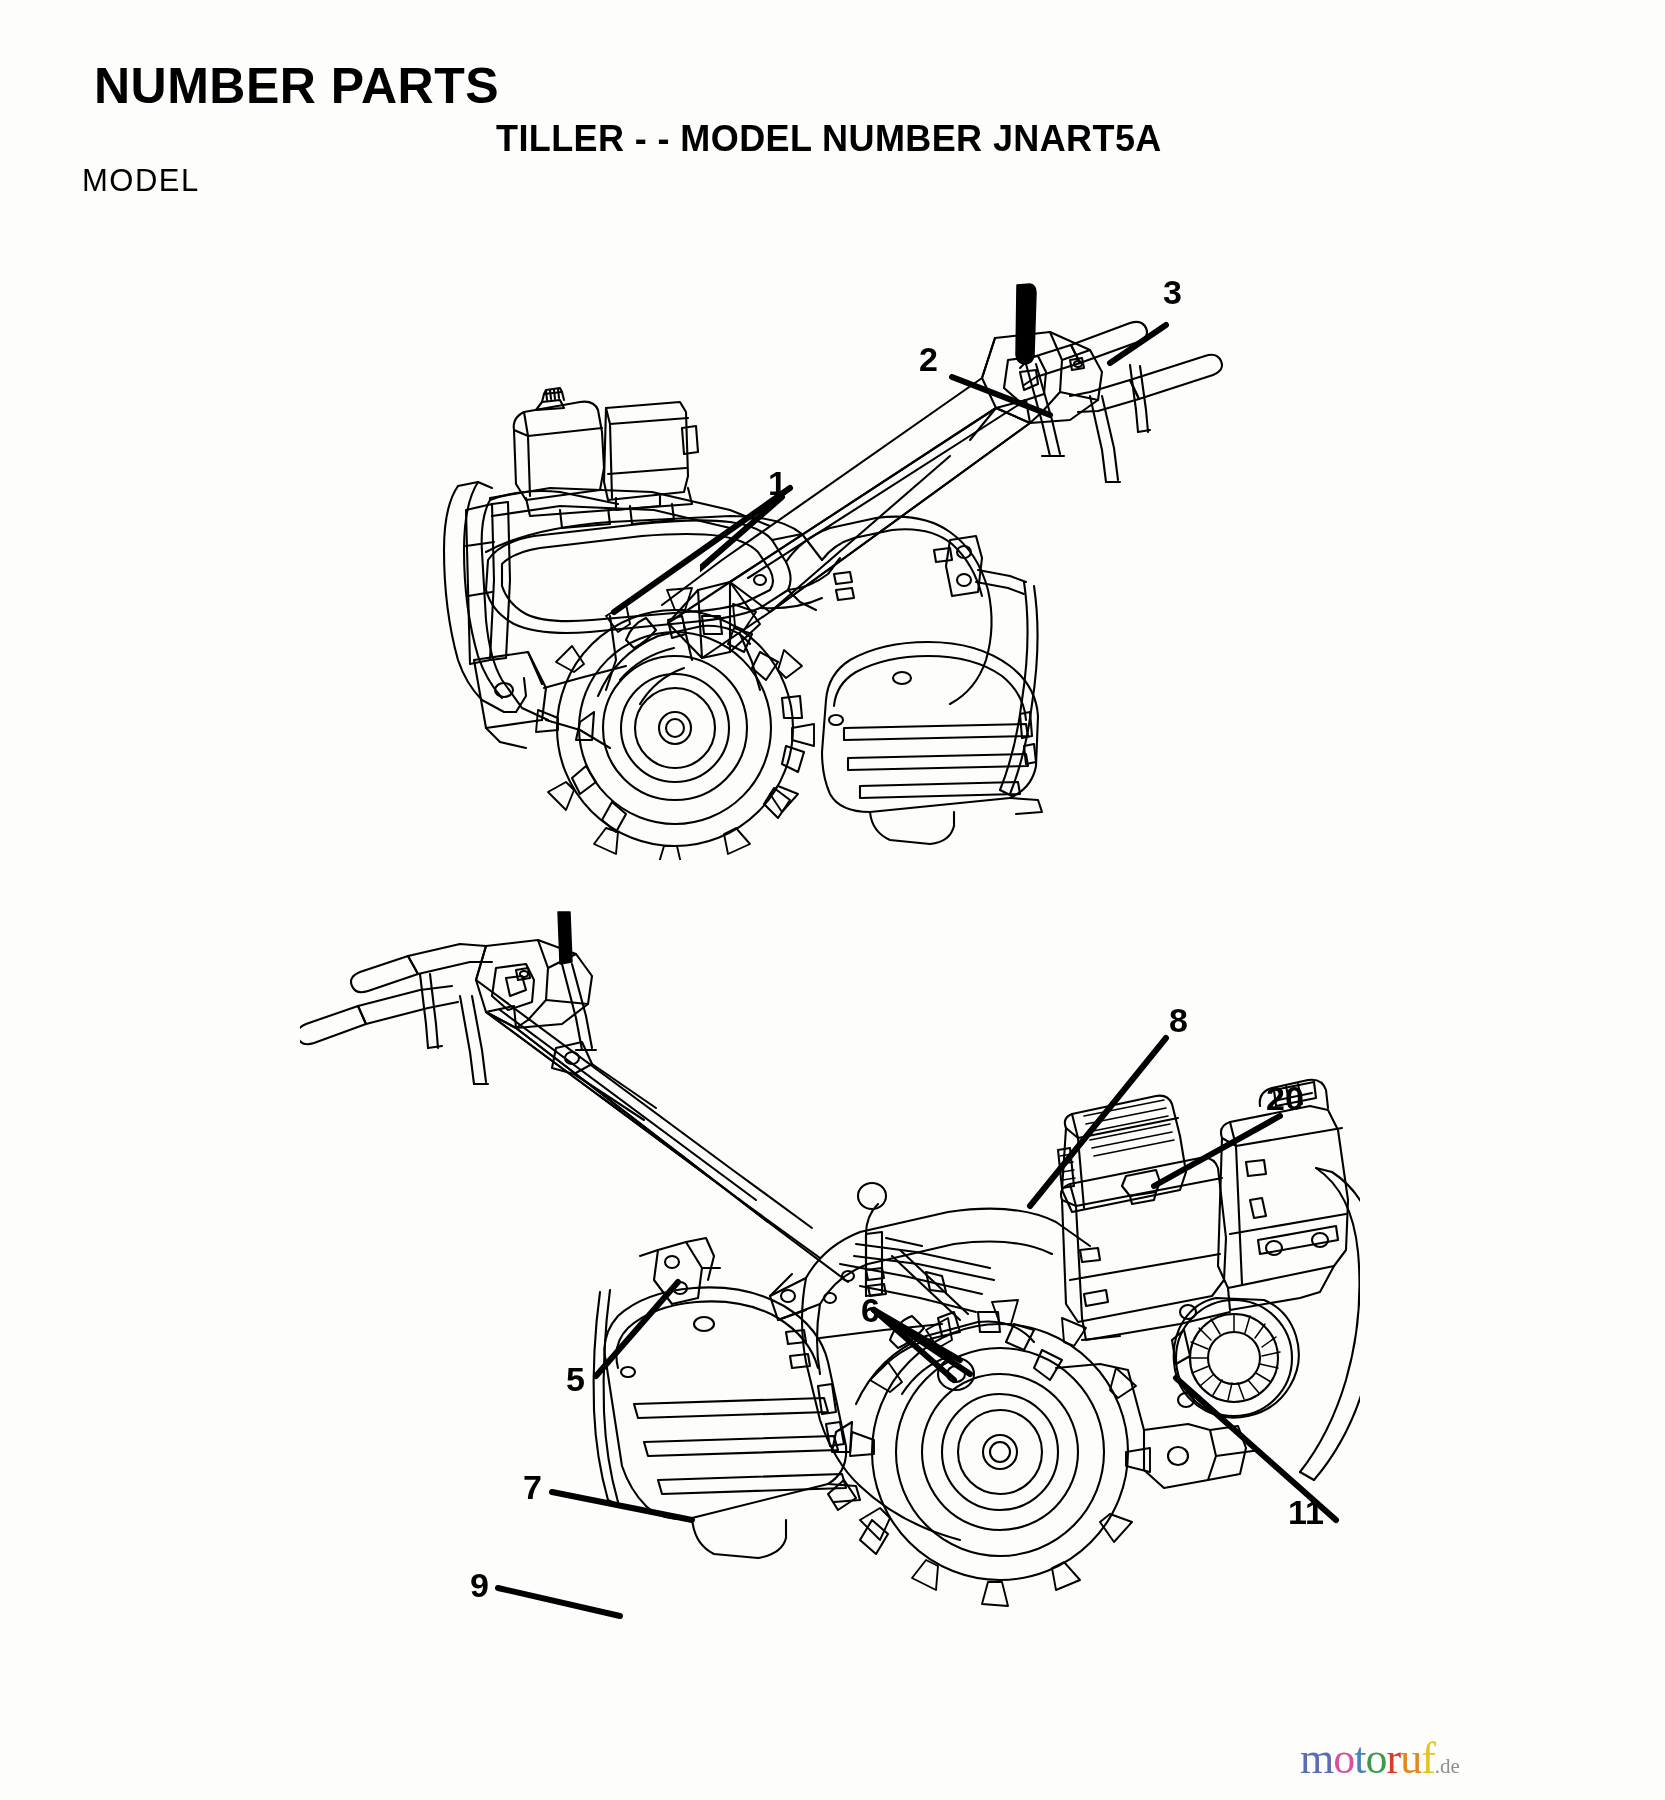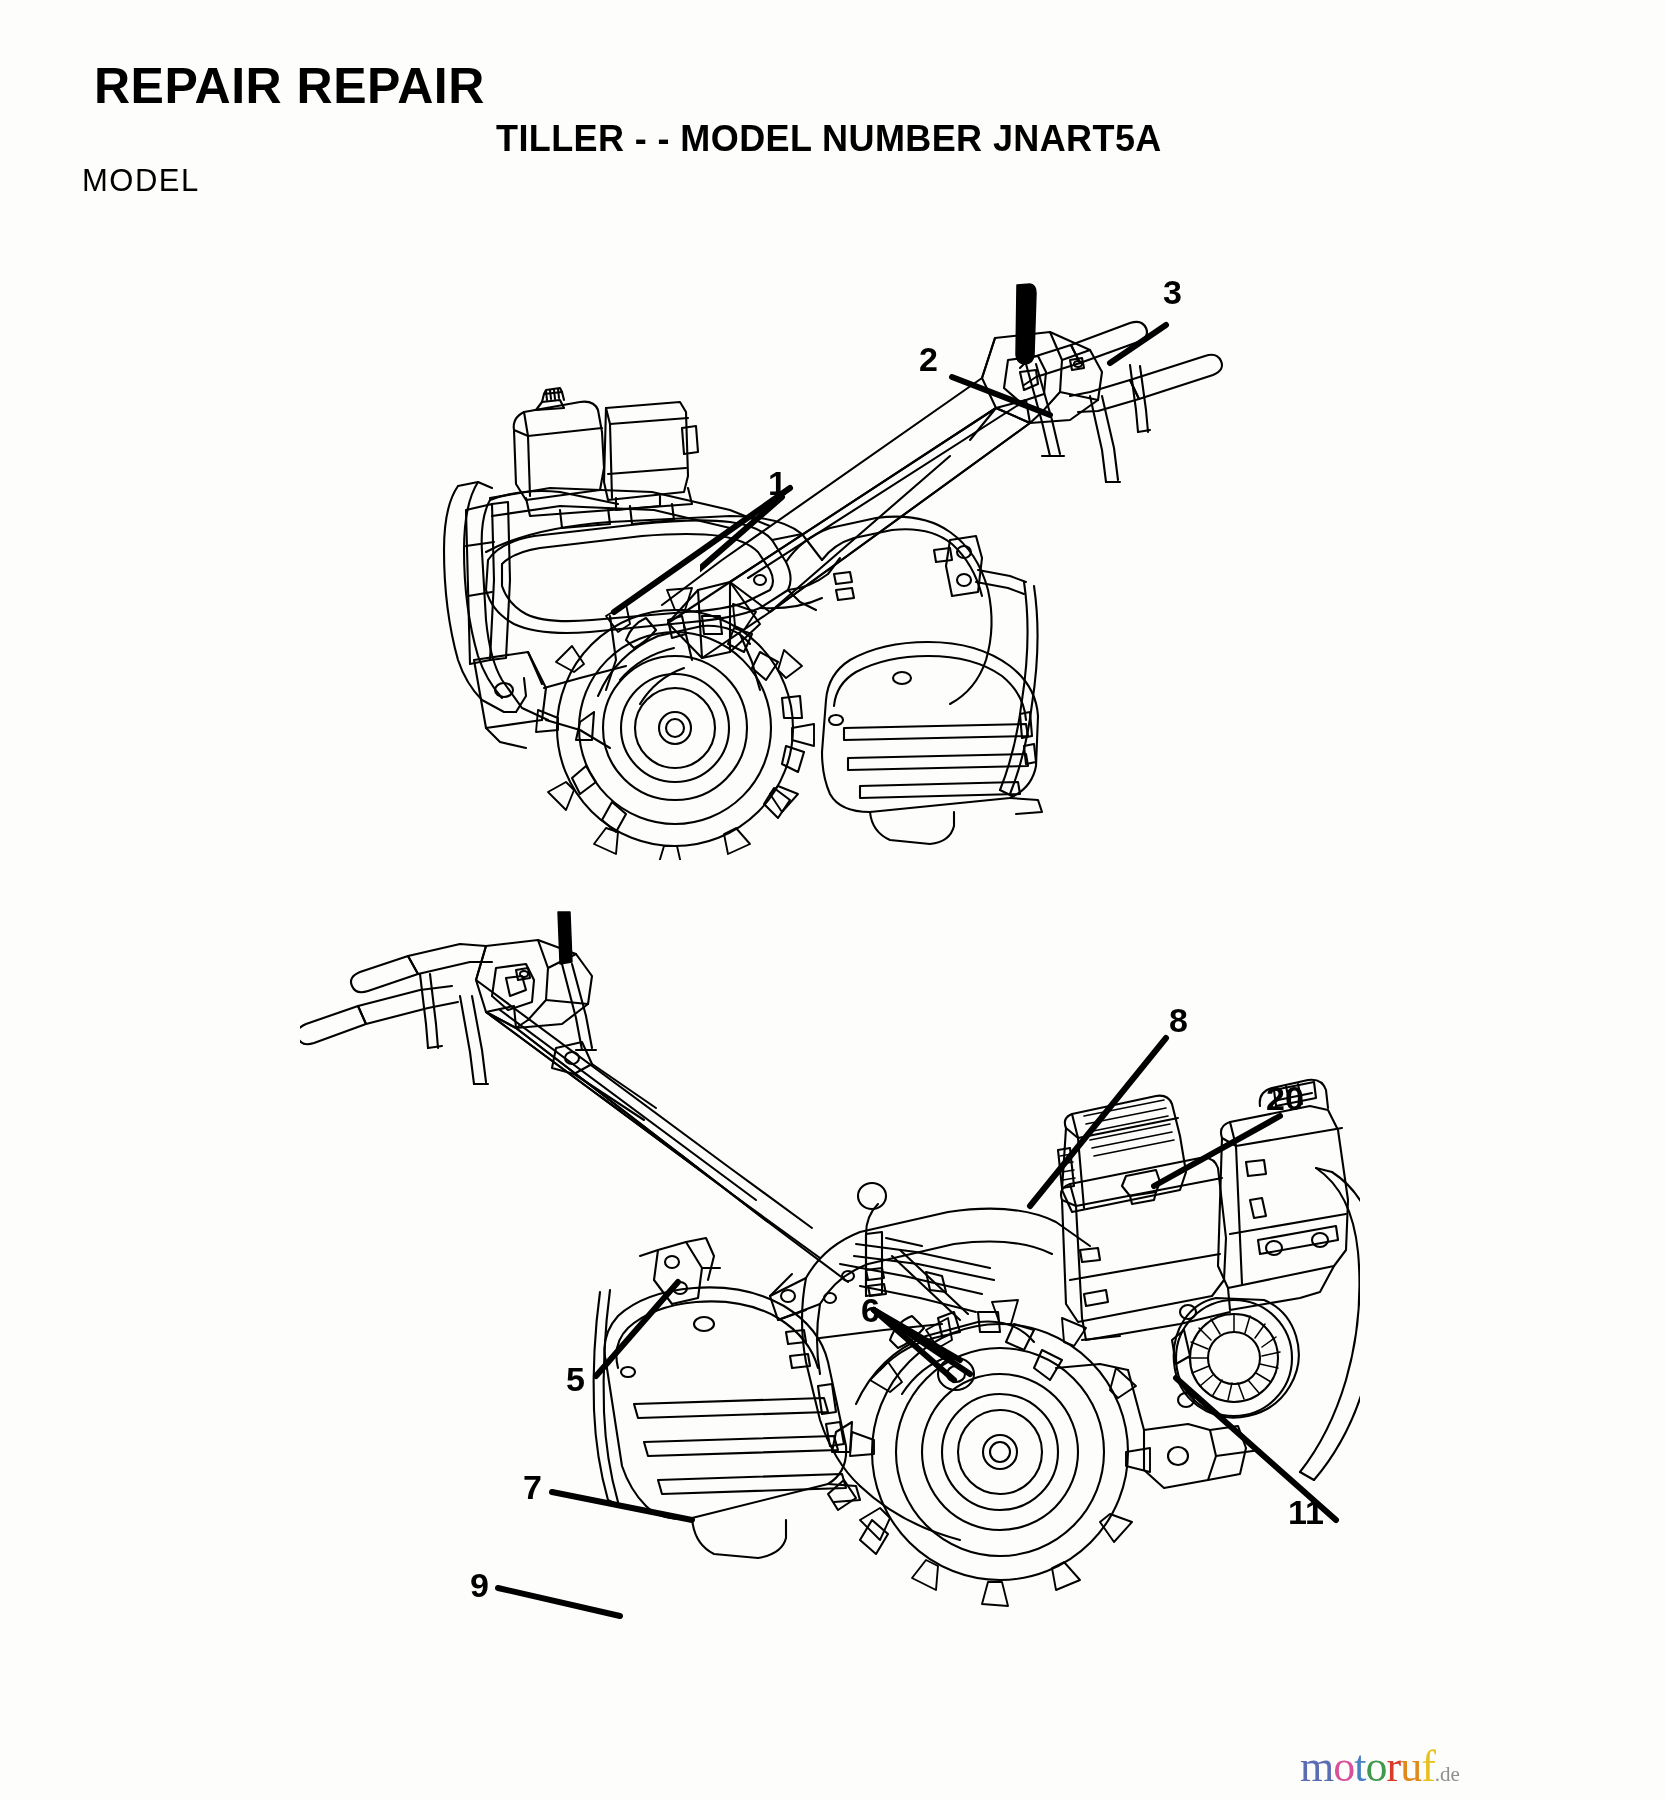--- a/index.html
+++ b/index.html
@@ -72,34 +72,33 @@
   #watermark {
     position: absolute;
     left: 1300px;
     top: 1737px;
     font-family: "Liberation Serif", serif;
     font-size: 44px;
     letter-spacing: -1px;
     line-height: 1;
     white-space: nowrap;
     user-select: none;
-    margin-top: 8px;
   }
   #watermark .wm-suffix {
     font-size: 21px;
     color: #8f8f8f;
     letter-spacing: 0;
   }
 </style>
 </head>
 <body>
 
 <div id="page">
 
-  <div id="title-repair-parts">REPAIR REPAIR</div>
+  <div id="title-repair-parts">NUMBER PARTS</div>
 
   <div id="title-model">TILLER - - MODEL NUMBER JNART5A</div>
 
   <div id="title-section">MODEL</div>
 
   <svg class="figure-svg" style="left:430px; top:260px;" width="860" height="600" viewBox="0 0 860 600" xmlns="http://www.w3.org/2000/svg">
     <g fill="none" stroke="#000" stroke-width="2.1" stroke-linecap="round" stroke-linejoin="round">
 
       <path d="M641 85 L700 63 Q712 59 716 68 Q720 77 708 82 L650 103 Z" stroke-width="2.2"></path>
       <path d="M641 85 L650 103"></path>

